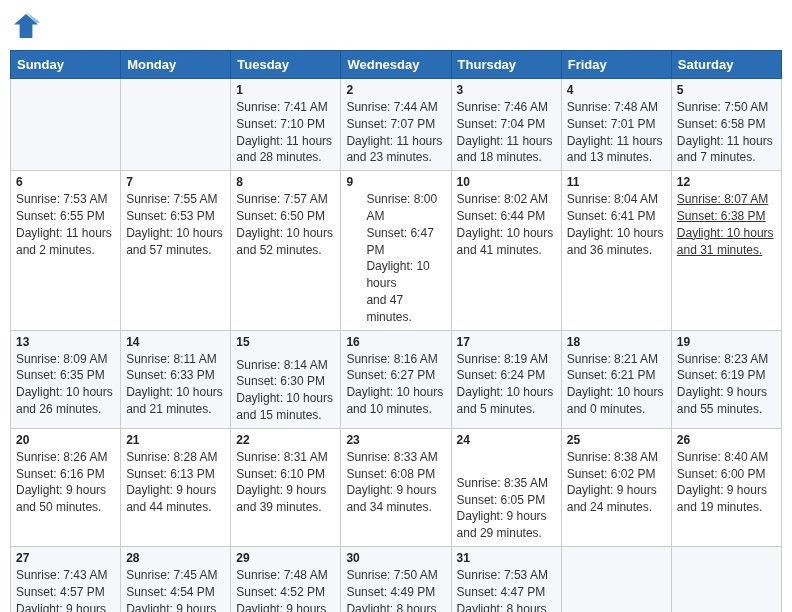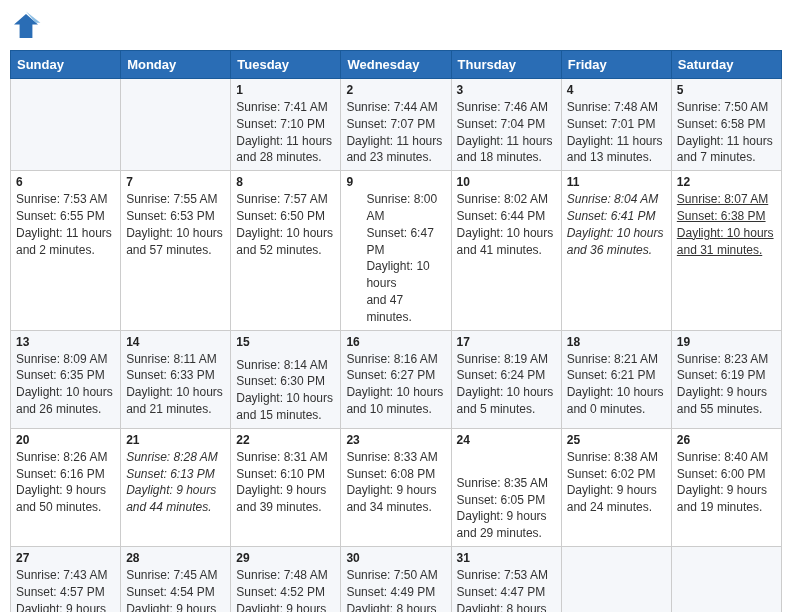--- a/index.html
+++ b/index.html
@@ -191,21 +191,21 @@
         </td>
         <td>
           <span class="day-num">10</span>
           <div class="day-info" style="white-space: pre-line;">Sunrise: 8:02 AM
 Sunset: 6:44 PM
 Daylight: 10 hours
 and 41 minutes.</div>
         </td>
         <td>
           <span class="day-num">11</span>
-          <div class="day-info" style="white-space: pre-line; font-style: italic;">Sunrise: 8:04 AM
+          <div class="day-info" style="white-space: pre-line;">Sunrise: 8:04 AM
 Sunset: 6:41 PM
 Daylight: 10 hours
 and 36 minutes.</div>
         </td>
         <td>
           <span class="day-num">12</span>
           <div class="day-info" style="white-space: pre-line; text-decoration: underline;">Sunrise: 8:07 AM
 Sunset: 6:38 PM
 Daylight: 10 hours
 and 31 minutes.</div>
@@ -265,21 +265,21 @@
       <tr>
         <td>
           <span class="day-num">20</span>
           <div class="day-info" style="white-space: pre-line;">Sunrise: 8:26 AM
 Sunset: 6:16 PM
 Daylight: 9 hours
 and 50 minutes.</div>
         </td>
         <td>
           <span class="day-num">21</span>
-          <div class="day-info" style="white-space: pre-line; font-style: italic;">Sunrise: 8:28 AM
+          <div class="day-info" style="white-space: pre-line;">Sunrise: 8:28 AM
 Sunset: 6:13 PM
 Daylight: 9 hours
 and 44 minutes.</div>
         </td>
         <td>
           <span class="day-num">22</span>
           <div class="day-info" style="white-space: pre-line;">Sunrise: 8:31 AM
 Sunset: 6:10 PM
 Daylight: 9 hours
 and 39 minutes.</div>

